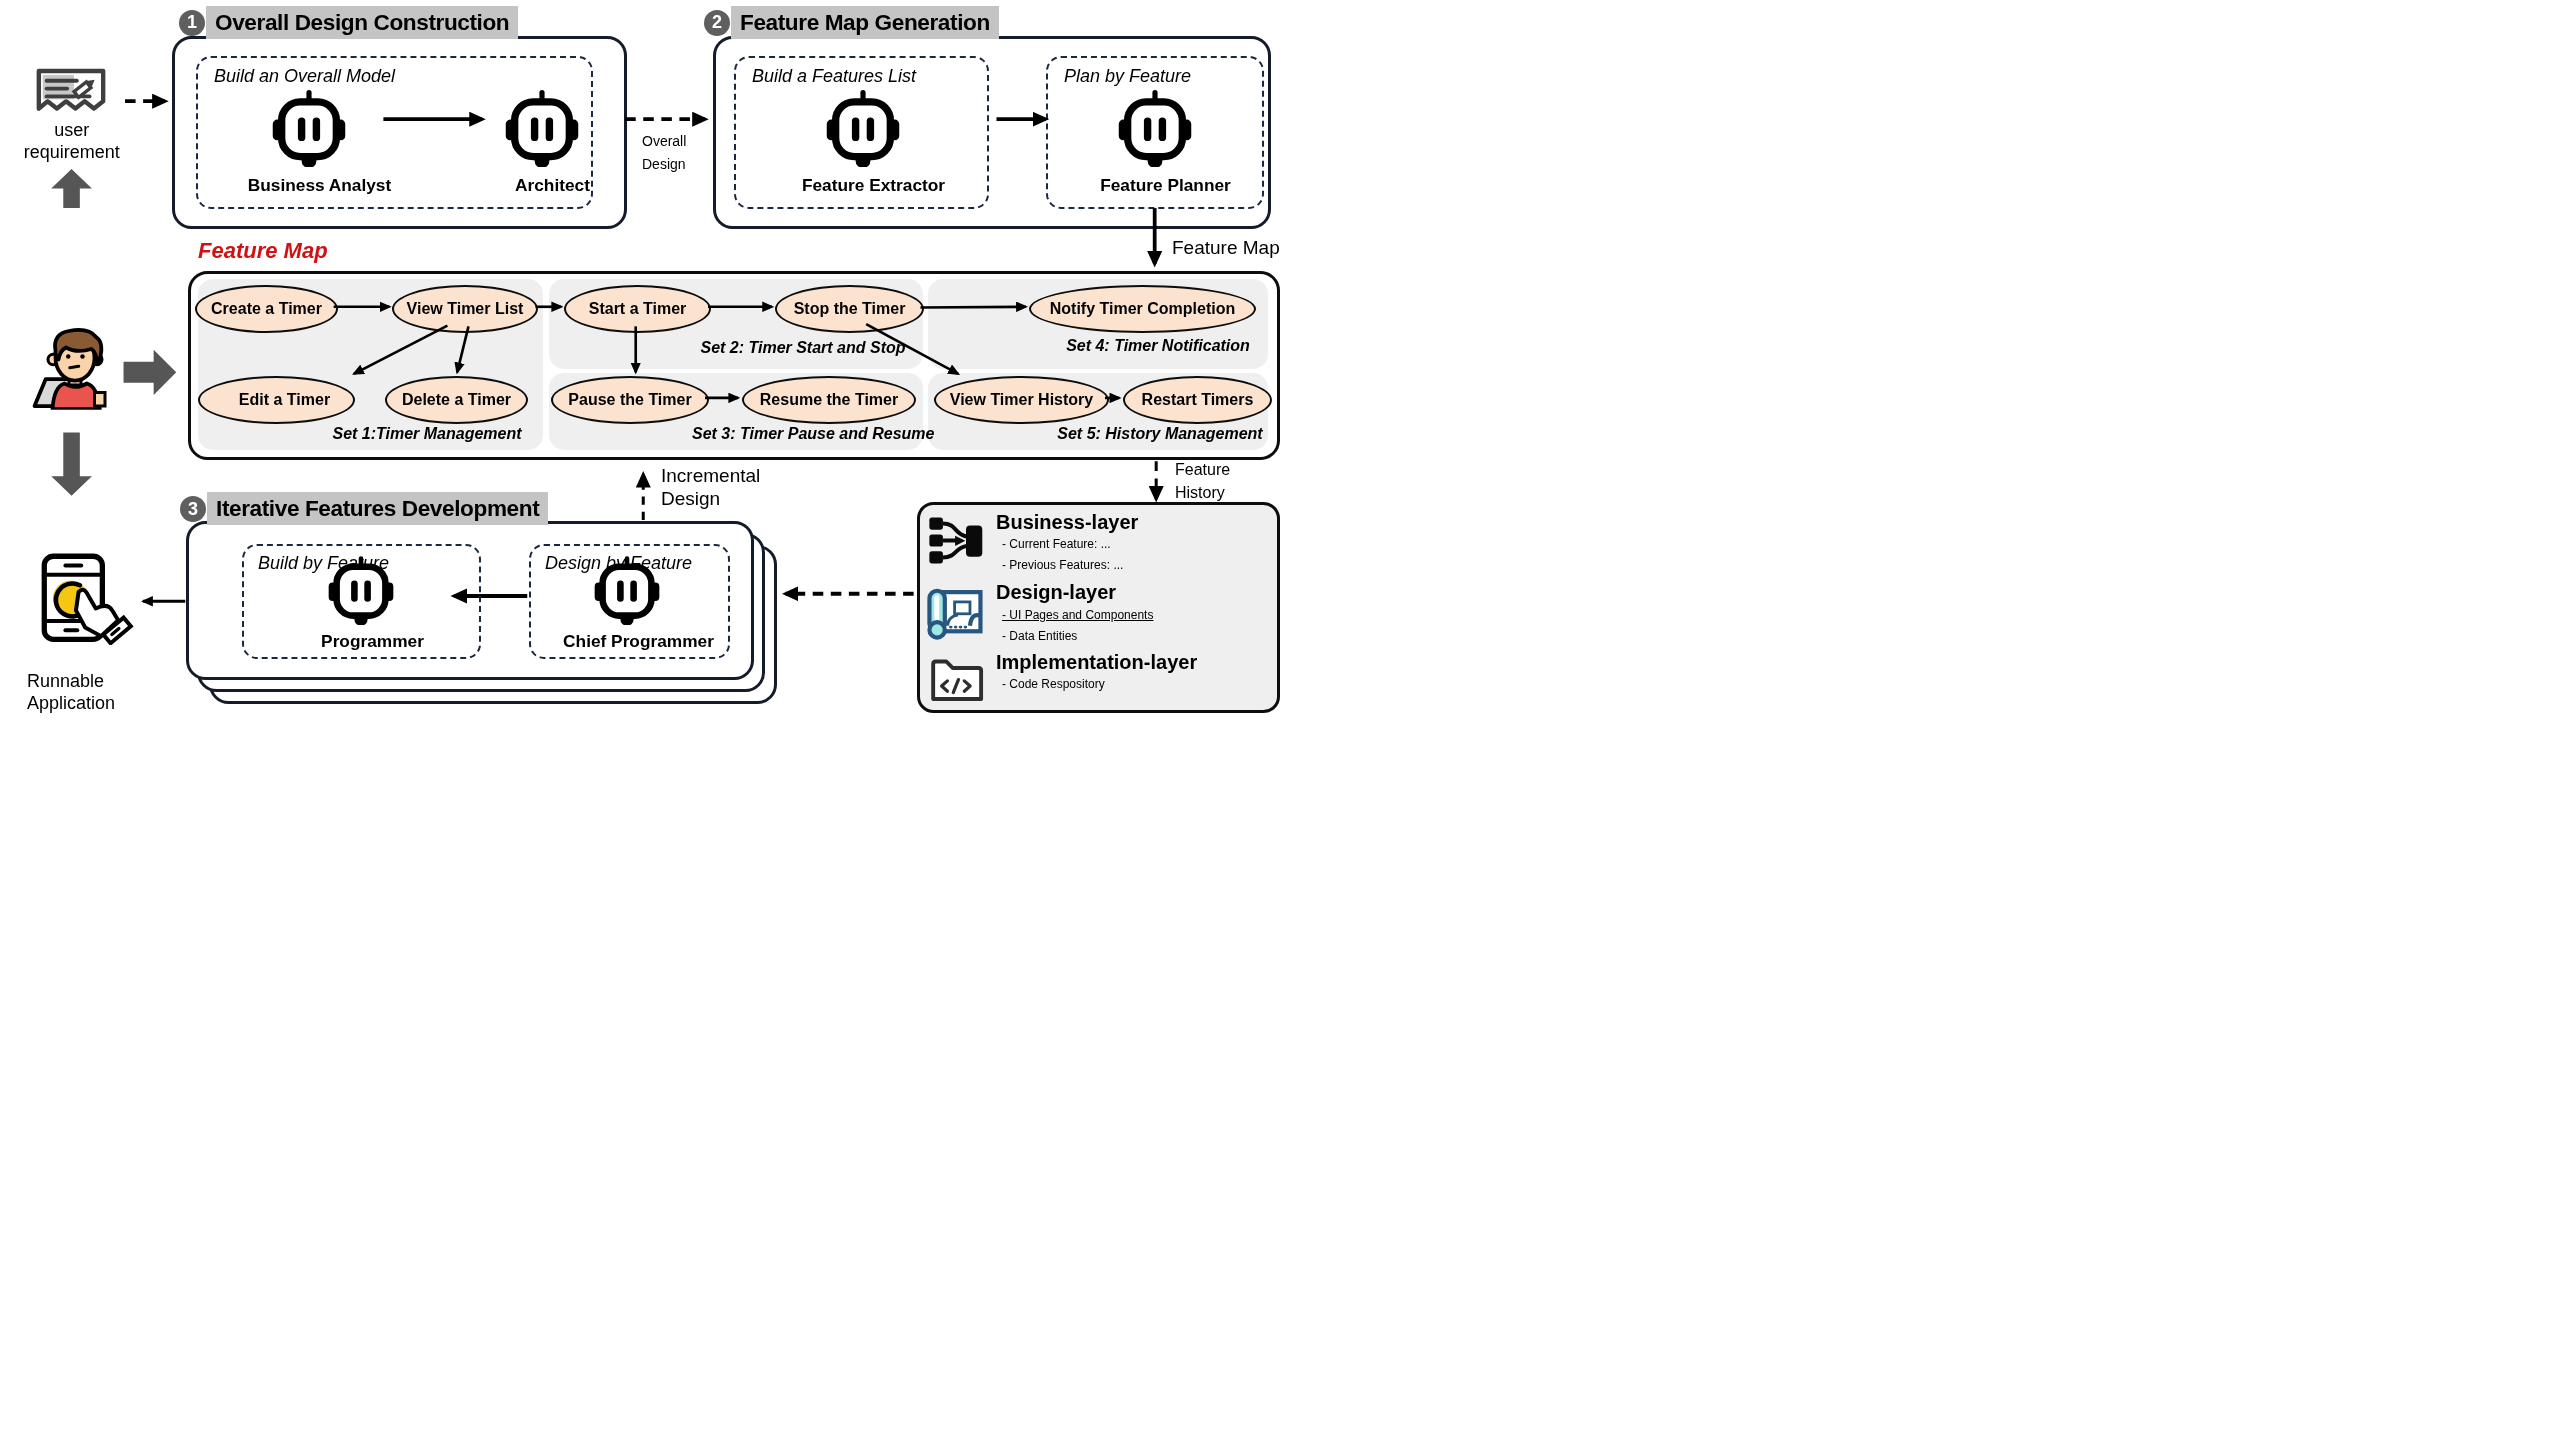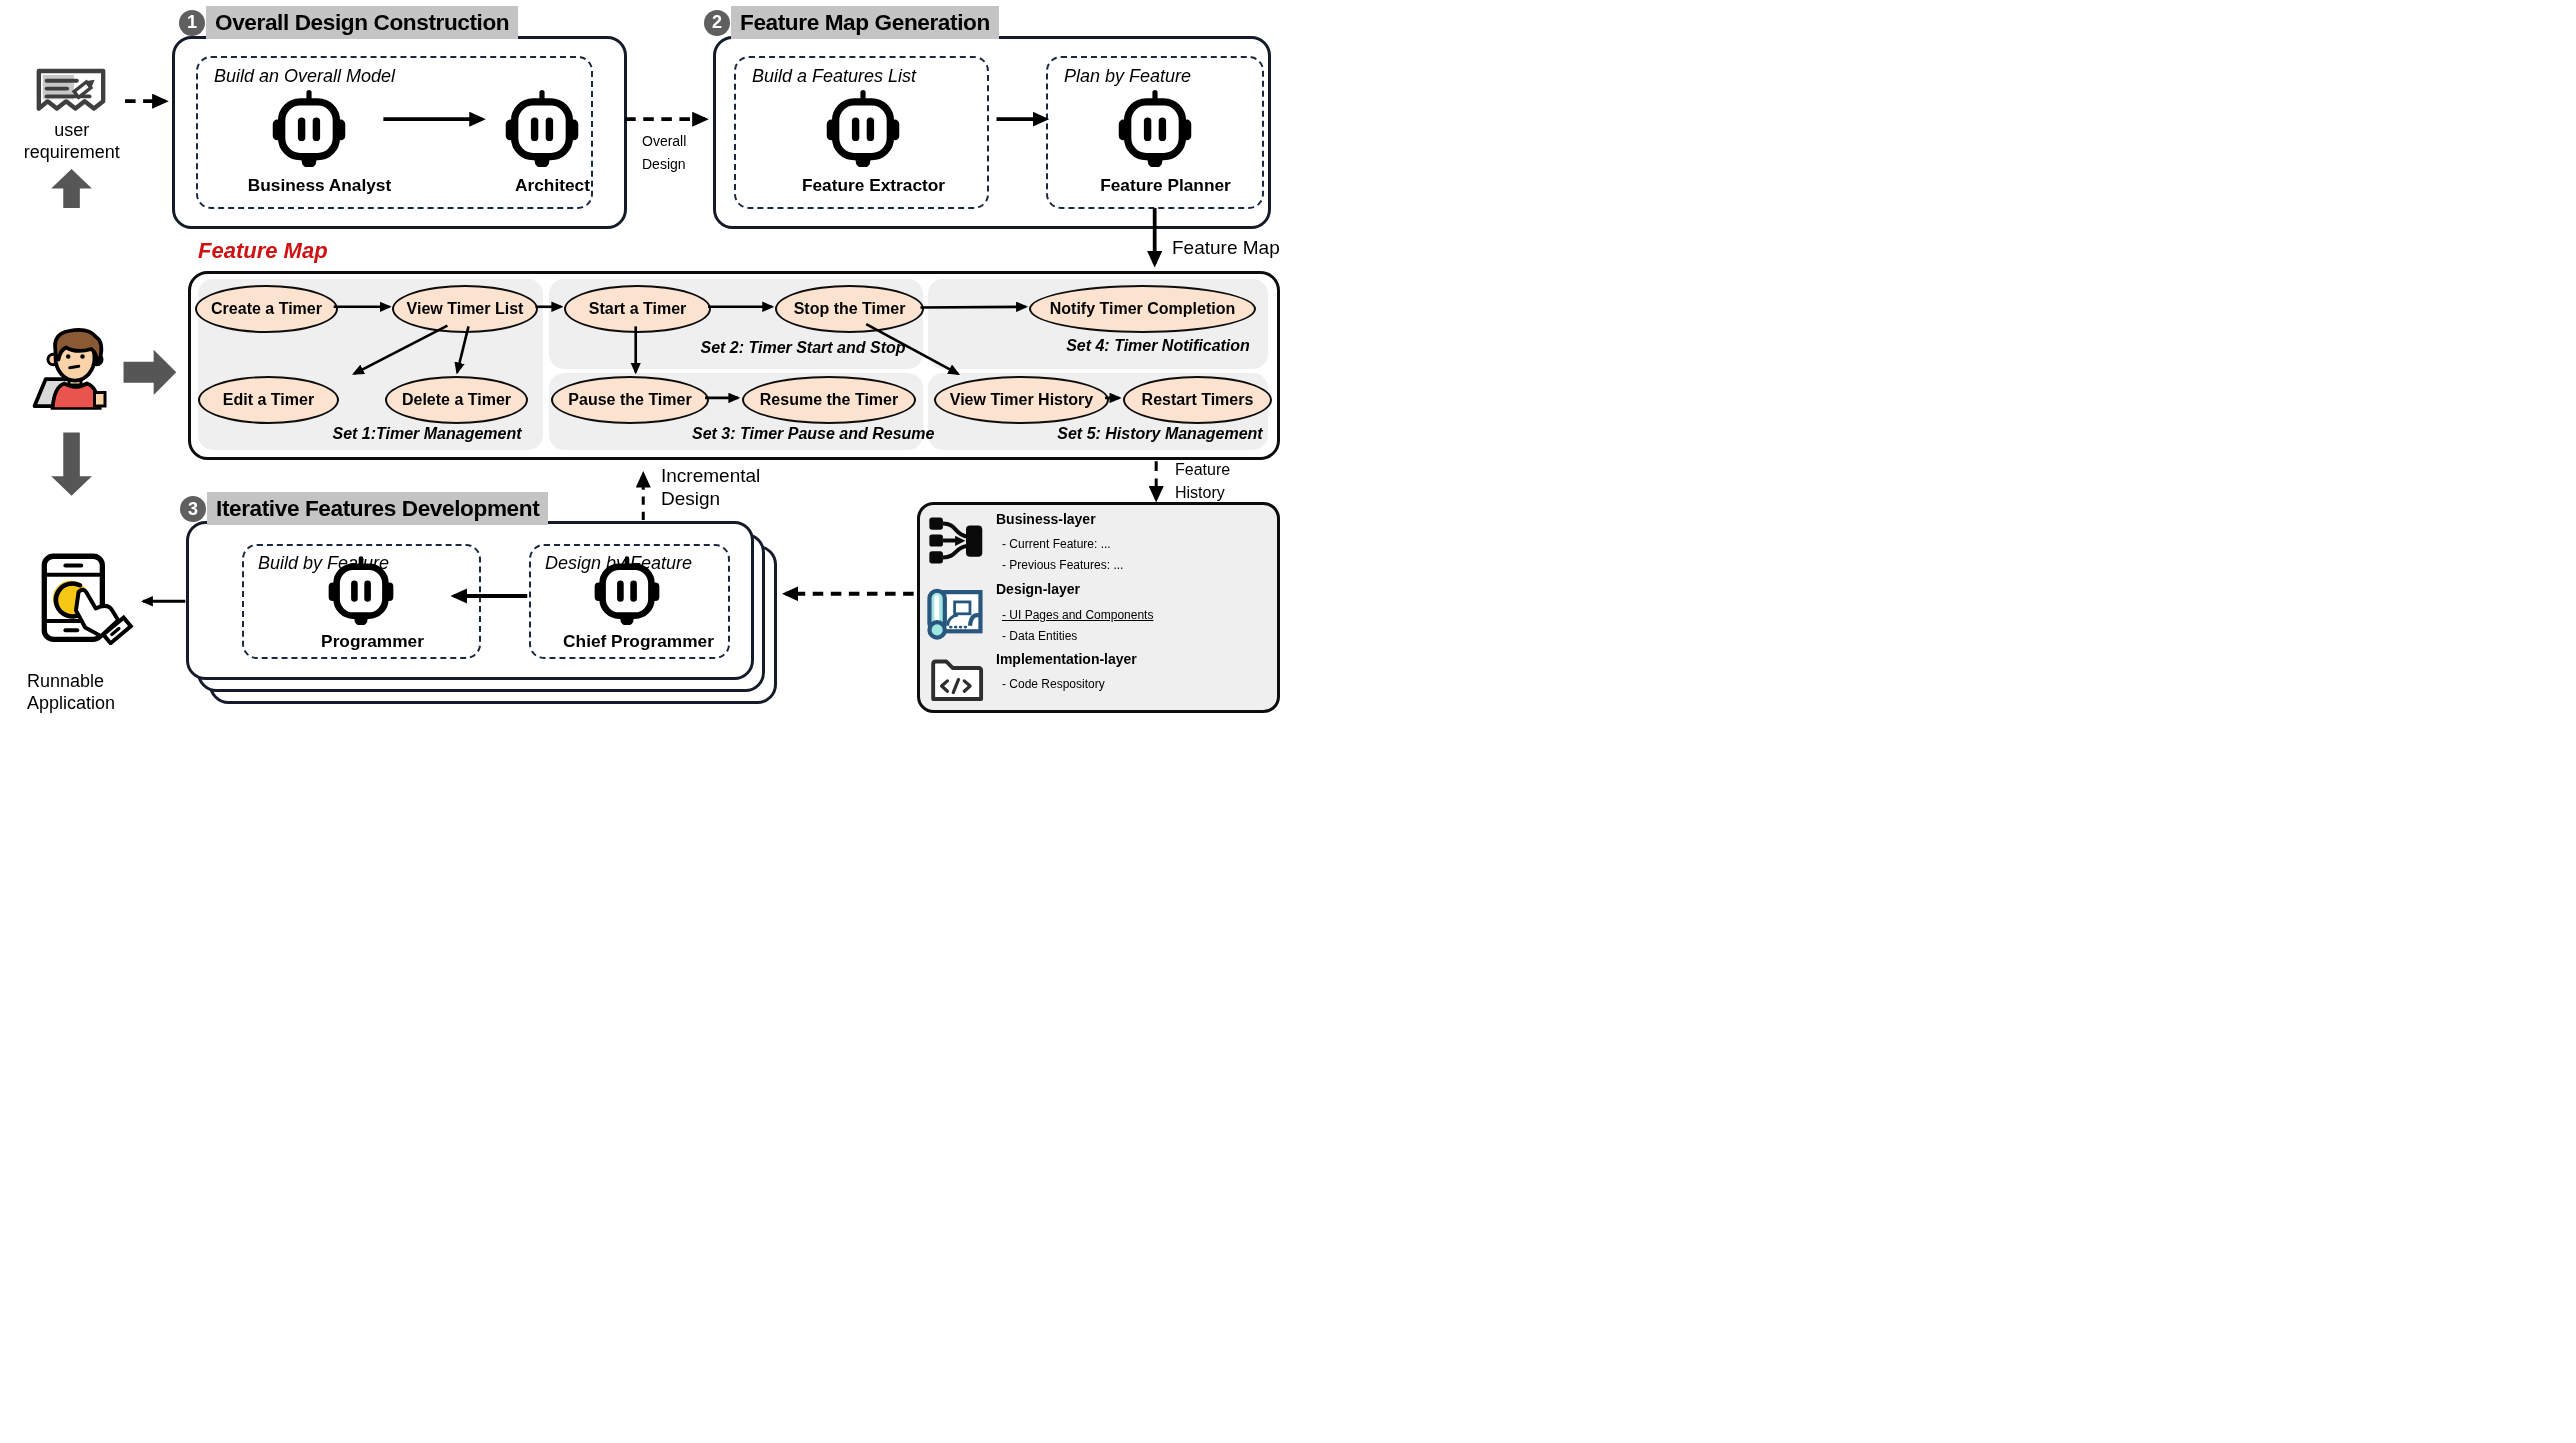--- a/index.html
+++ b/index.html
@@ -22,21 +22,21 @@
   .panel{background:#efefef;border-radius:15px;z-index:3;}
   .ellipse{border:2.3px solid #0d0d0d;border-radius:50%;background:#fbe3cf;display:flex;
     align-items:center;justify-content:center;text-align:center;font-size:16px;font-weight:600;
     z-index:5;line-height:1.05;}
   .set-caption{font-style:italic;font-weight:700;font-size:16px;text-align:center;width:226px;z-index:5;white-space:nowrap;}
   .flow-label{font-size:14px;line-height:22.6px;z-index:5;white-space:nowrap;}
   .fm-red{color:#d01212;font-weight:700;font-style:italic;font-size:22px;z-index:5;white-space:nowrap;}
   .rail-label{font-size:18px;line-height:22px;text-align:center;z-index:5;}
   
   .ctx{background:#efefef;border:3px solid #0d0d0d;border-radius:16.6px;z-index:3;}
-  .ctx-title{font-weight:700;font-size:14px;white-space:nowrap;z-index:5;}
+  .ctx-title{font-weight:700;font-size:20px;white-space:nowrap;z-index:5;}
   .ctx-item{font-size:12px;white-space:nowrap;z-index:5;}
   #connectors{position:absolute;left:0;top:0;z-index:10;pointer-events:none;}
   #symdefs{position:absolute;width:0;height:0;overflow:hidden;}
 </style>
 </head>
 <body>
 
 <svg id="symdefs" xmlns="http://www.w3.org/2000/svg">
   <defs>
     <symbol id="robot" viewBox="0 0 100 104">
@@ -196,21 +196,21 @@
   <div class="abs panel" style="left:549px;top:373px;width:374px;height:77px;"></div>
   <div class="abs panel" style="left:928px;top:279px;width:340px;height:90px;"></div>
   <div class="abs panel" style="left:928px;top:373px;width:340px;height:77px;"></div>
 
   <div class="abs ellipse" style="left:195px;top:285px;width:139px;height:44px;">Create a Timer</div>
   <div class="abs ellipse" style="left:392px;top:285px;width:142px;height:44px;">View Timer List</div>
   <div class="abs ellipse" style="left:564px;top:285px;width:143px;height:44px;">Start a Timer</div>
   <div class="abs ellipse" style="left:775px;top:285px;width:145px;height:44px;">Stop the Timer</div>
   <div class="abs ellipse" style="left:1029px;top:285px;width:223px;height:44px;">Notify Timer Completion</div>
 
-  <div class="abs ellipse" style="left:198px;top:376px;width:137px;height:44px;">Edit a Timer</div>
+  <div class="abs ellipse" style="left:198px;top:376px;width:137px;height:44px;padding-left:16px;">Edit a Timer</div>
   <div class="abs ellipse" style="left:385px;top:376px;width:139px;height:44px;">Delete a Timer</div>
   <div class="abs ellipse" style="left:551px;top:376px;width:154px;height:44px;">Pause the Timer</div>
   <div class="abs ellipse" style="left:742px;top:376px;width:170px;height:44px;">Resume the Timer</div>
   <div class="abs ellipse" style="left:934px;top:376px;width:171px;height:44px;">View Timer History</div>
   <div class="abs ellipse" style="left:1123px;top:376px;width:145px;height:44px;">Restart Timers</div>
 
   <div class="abs set-caption" style="left:314px;top:425px;">Set 1:Timer Management</div>
   <div class="abs set-caption" style="left:690px;top:339px;">Set 2: Timer Start and Stop</div>
   <div class="abs set-caption" style="left:692px;top:425px;">Set 3: Timer Pause and Resume</div>
   <div class="abs set-caption" style="left:1045px;top:337px;">Set 4: Timer Notification</div>

